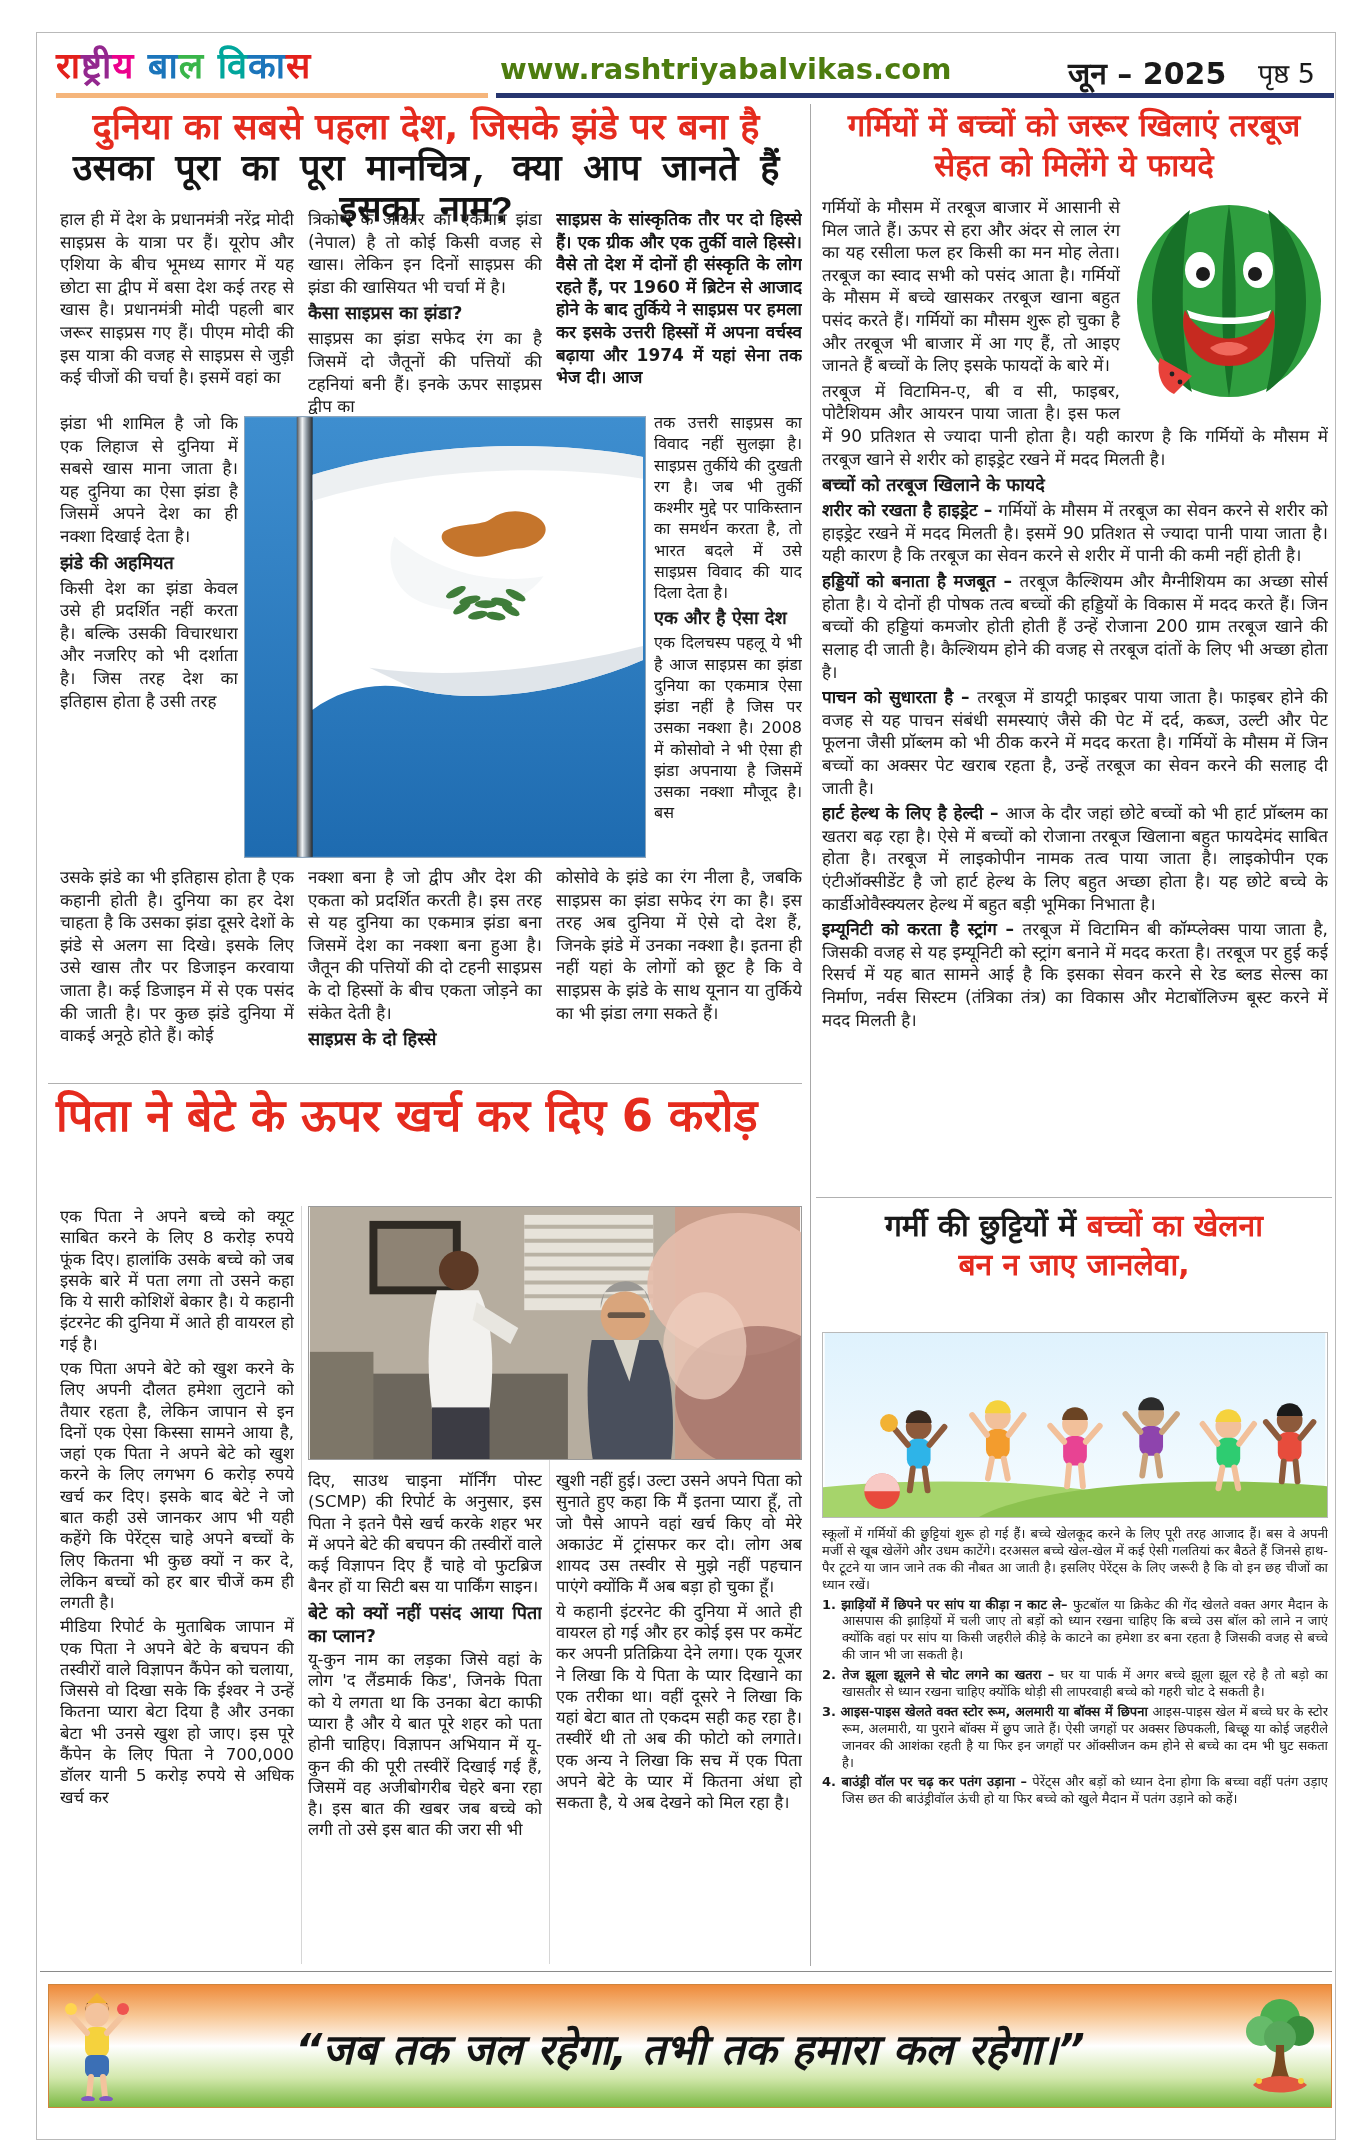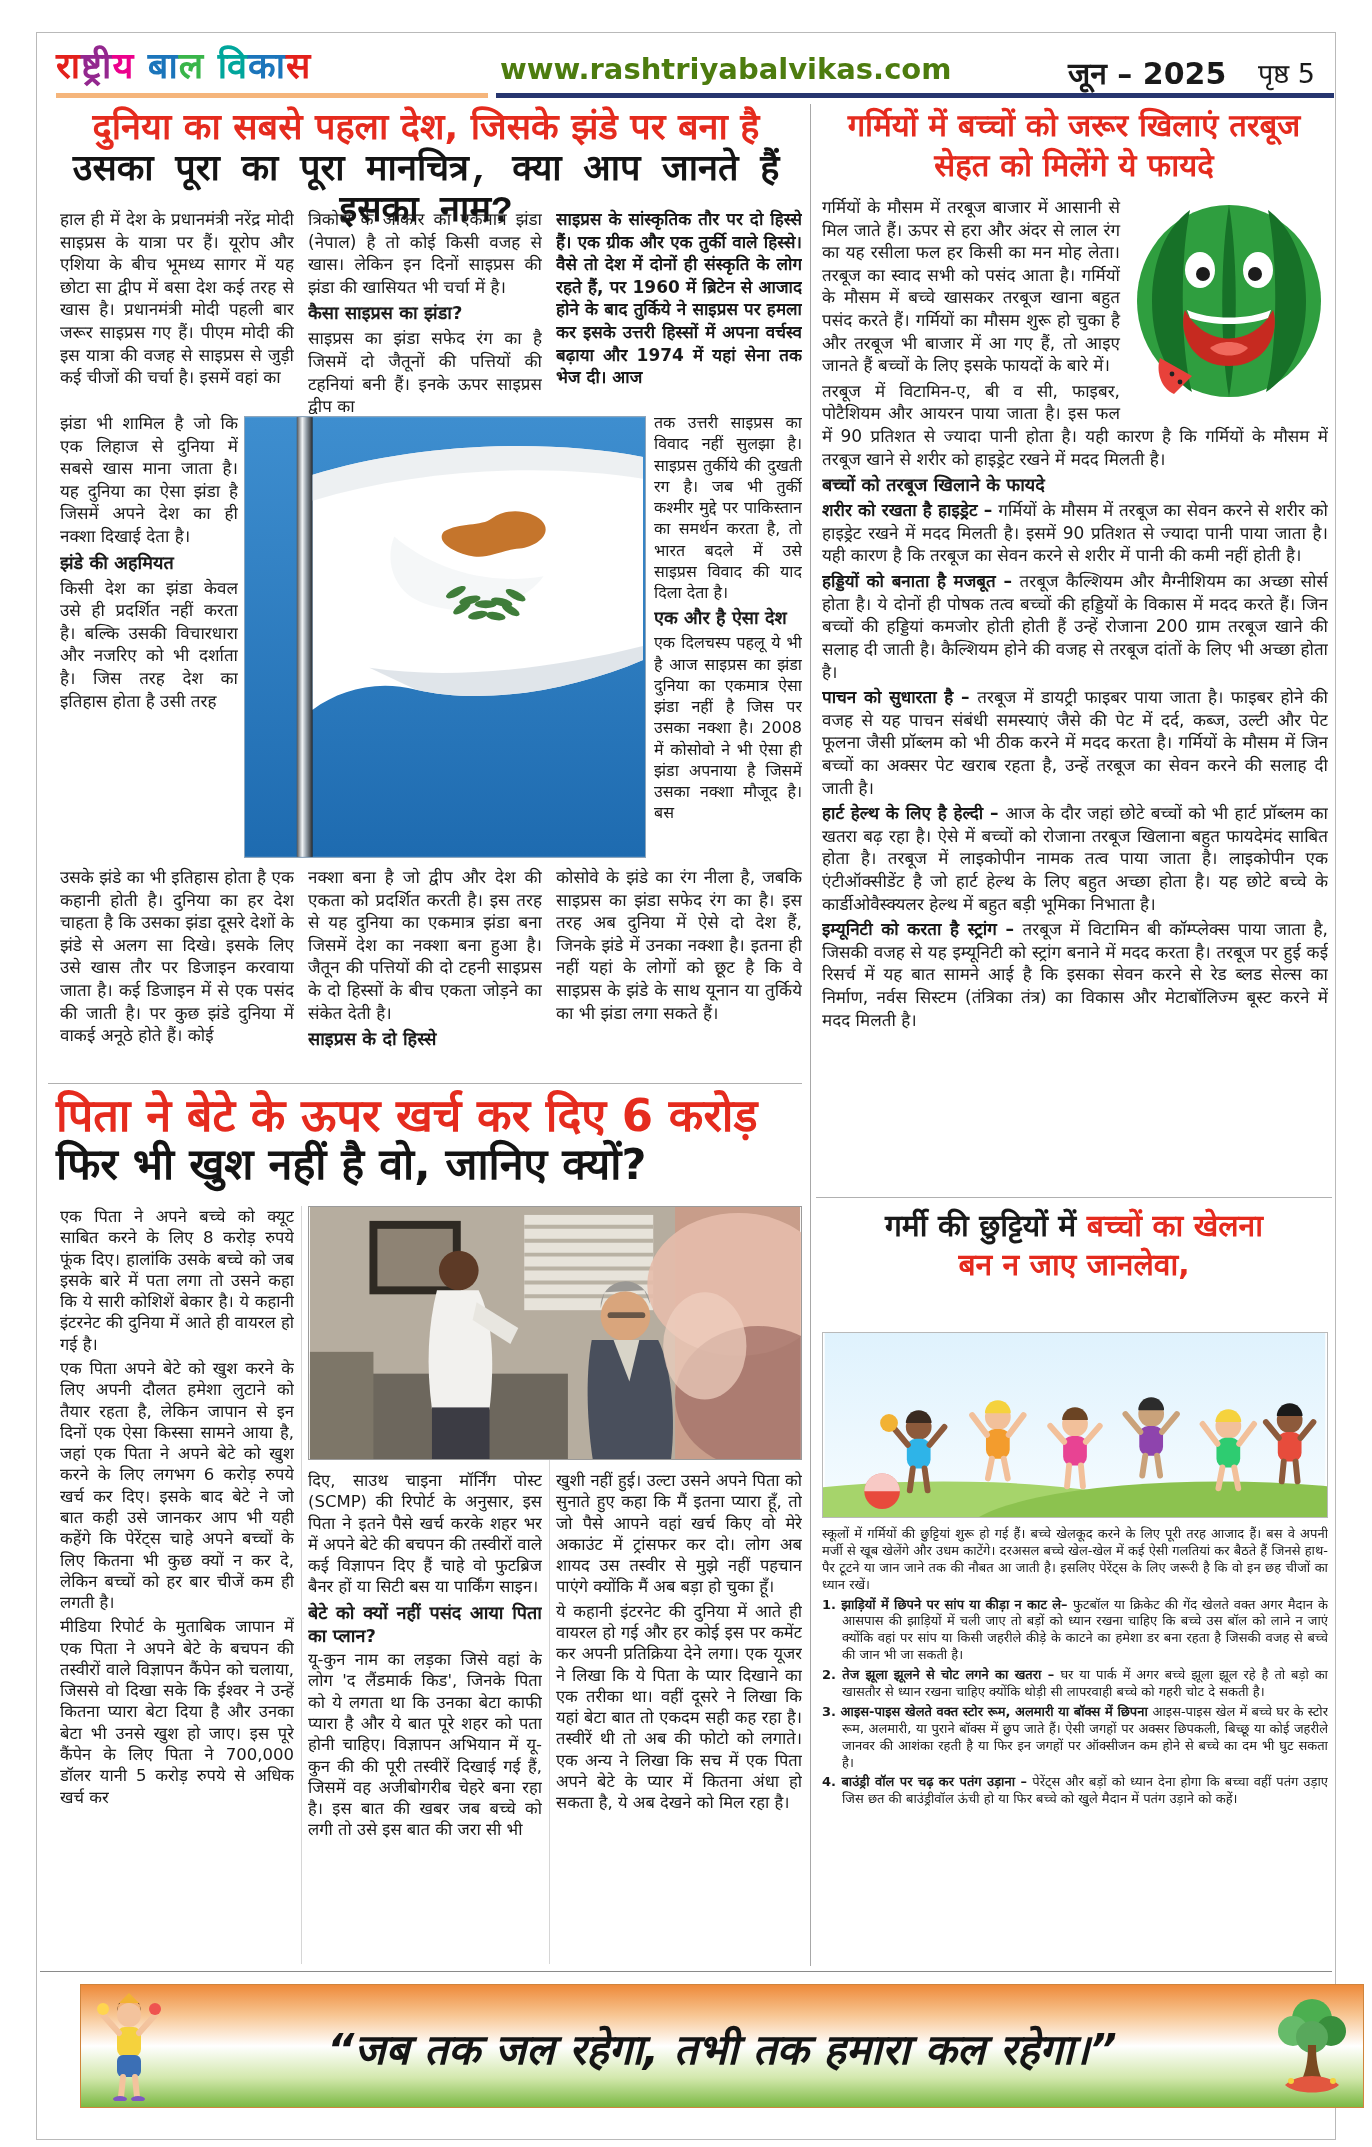--- a/index.html
+++ b/index.html
@@ -64,21 +64,21 @@
   .photo svg { display: block; width: 100%; height: 100%; }
 
   .a4-illus { left: 822px; top: 1332px; width: 506px; height: 186px; border: 1px solid #b9b9b9; }
   .a4-illus svg { display: block; width: 100%; height: 100%; }
   .a4-body { left: 822px; top: 1526px; width: 506px; height: 442px; font-size: 13px; line-height: 1.3; }
   .a4-body .num-item { padding-left: 20px; text-indent: -20px; }
 
   
   .banner { left: 48px; top: 1984px; width: 1284px; height: 124px;
     background: linear-gradient(180deg, #ee8a3a 0%, #f7c490 24%, #ffffff 50%, #d3e8ad 76%, #7cb944 100%);
-    border: 1px solid #d0843c; margin-left: 32px; }
+    border: 1px solid #d0843c; }
   .banner-quote { position: absolute; left: 110px; right: 110px; top: 0; height: 124px;
     display: flex; align-items: center; justify-content: center;
     font-size: 42px; font-weight: bold; font-style: italic; color: #141414; }
   .banner-art { position: absolute; top: 8px; }
   .banner-art svg { display: block; }
   .banner-kid { left: 12px; }
   .banner-tree { right: 8px; }
 </style>
 </head>
 <body>
@@ -189,21 +189,20 @@
         <path d="M57,112 C80,122 118,122 141,112 L138,120 C115,128 83,128 60,120 Z" fill="#ffffff"></path>
         <path d="M30,160 L62,178 L44,196 C30,190 26,172 30,160 Z" fill="#e8413a"></path>
         <circle cx="42" cy="176" r="2.4" fill="#222"></circle>
         <circle cx="50" cy="184" r="2.4" fill="#222"></circle>
       </svg>
     </span>
     <span><p>गर्मियों के मौसम में तरबूज बाजार में आसानी से मिल जाते हैं। ऊपर से हरा और अंदर से लाल रंग का यह रसीला फल हर किसी का मन मोह लेता। तरबूज का स्वाद सभी को पसंद आता है। गर्मियों के मौसम में बच्चे खासकर तरबूज खाना बहुत पसंद करते हैं। गर्मियों का मौसम शुरू हो चुका है और तरबूज भी बाजार में आ गए हैं, तो आइए जानते हैं बच्चों के लिए इसके फायदों के बारे में।</p><p>तरबूज में विटामिन-ए, बी व सी, फाइबर, पोटैशियम और आयरन पाया जाता है। इस फल में 90 प्रतिशत से ज्यादा पानी होता है। यही कारण है कि गर्मियों के मौसम में तरबूज खाने से शरीर को हाइड्रेट रखने में मदद मिलती है।</p><h4>बच्चों को तरबूज खिलाने के फायदे</h4><p><b>शरीर को रखता है हाइड्रेट – </b>गर्मियों के मौसम में तरबूज का सेवन करने से शरीर को हाइड्रेट रखने में मदद मिलती है। इसमें 90 प्रतिशत से ज्यादा पानी पाया जाता है। यही कारण है कि तरबूज का सेवन करने से शरीर में पानी की कमी नहीं होती है।</p><p><b>हड्डियों को बनाता है मजबूत – </b>तरबूज कैल्शियम और मैग्नीशियम का अच्छा सोर्स होता है। ये दोनों ही पोषक तत्व बच्चों की हड्डियों के विकास में मदद करते हैं। जिन बच्चों की हड्डियां कमजोर होती होती हैं उन्हें रोजाना 200 ग्राम तरबूज खाने की सलाह दी जाती है। कैल्शियम होने की वजह से तरबूज दांतों के लिए भी अच्छा होता है।</p><p><b>पाचन को सुधारता है – </b>तरबूज में डायट्री फाइबर पाया जाता है। फाइबर होने की वजह से यह पाचन संबंधी समस्याएं जैसे की पेट में दर्द, कब्ज, उल्टी और पेट फूलना जैसी प्रॉब्लम को भी ठीक करने में मदद करता है। गर्मियों के मौसम में जिन बच्चों का अक्सर पेट खराब रहता है, उन्हें तरबूज का सेवन करने की सलाह दी जाती है।</p><p><b>हार्ट हेल्थ के लिए है हेल्दी – </b>आज के दौर जहां छोटे बच्चों को भी हार्ट प्रॉब्लम का खतरा बढ़ रहा है। ऐसे में बच्चों को रोजाना तरबूज खिलाना बहुत फायदेमंद साबित होता है। तरबूज में लाइकोपीन नामक तत्व पाया जाता है। लाइकोपीन एक एंटीऑक्सीडेंट है जो हार्ट हेल्थ के लिए बहुत अच्छा होता है। यह छोटे बच्चे के कार्डीओवैस्क्यलर हेल्थ में बहुत बड़ी भूमिका निभाता है।</p><p><b>इम्यूनिटी को करता है स्ट्रांग – </b>तरबूज में विटामिन बी कॉम्प्लेक्स पाया जाता है, जिसकी वजह से यह इम्यूनिटी को स्ट्रांग बनाने में मदद करता है। तरबूज पर हुई कई रिसर्च में यह बात सामने आई है कि इसका सेवन करने से रेड ब्लड सेल्स का निर्माण, नर्वस सिस्टम (तंत्रिका तंत्र) का विकास और मेटाबॉलिज्म बूस्ट करने में मदद मिलती है।</p></span>
   </div>
 
   <div class="abs hl red a3-head-red">पिता ने बेटे के ऊपर खर्च कर दिए 6 करोड़</div>
-  <div class="abs hl a3-head-black">फिर भी खुश नहीं है वो, जानिए क्यों?</div>
 
   <div class="abs col a3col a3c1">
       <p>एक पिता ने अपने बच्चे को क्यूट साबित करने के लिए 8 करोड़ रुपये फूंक दिए। हालांकि उसके बच्चे को जब इसके बारे में पता लगा तो उसने कहा कि ये सारी कोशिशें बेकार है। ये कहानी इंटरनेट की दुनिया में आते ही वायरल हो गई है।</p>
       <p>एक पिता अपने बेटे को खुश करने के लिए अपनी दौलत हमेशा लुटाने को तैयार रहता है, लेकिन जापान से इन दिनों एक ऐसा किस्सा सामने आया है, जहां एक पिता ने अपने बेटे को खुश करने के लिए लगभग 6 करोड़ रुपये खर्च कर दिए। इसके बाद बेटे ने जो बात कही उसे जानकर आप भी यही कहेंगे कि पेरेंट्स चाहे अपने बच्चों के लिए कितना भी कुछ क्यों न कर दे, लेकिन बच्चों को हर बार चीजें कम ही लगती है।</p>
       <p>मीडिया रिपोर्ट के मुताबिक जापान में एक पिता ने अपने बेटे के बचपन की तस्वीरों वाले विज्ञापन कैंपेन को चलाया, जिससे वो दिखा सके कि ईश्वर ने उन्हें कितना प्यारा बेटा दिया है और उनका बेटा भी उनसे खुश हो जाए। इस पूरे कैंपेन के लिए पिता ने 700,000 डॉलर यानी 5 करोड़ रुपये से अधिक खर्च कर</p>
     </div>
   <div class="abs col a3col a3c2">
       <p>दिए, साउथ चाइना मॉर्निंग पोस्ट (SCMP) की रिपोर्ट के अनुसार, इस पिता ने इतने पैसे खर्च करके शहर भर में अपने बेटे की बचपन की तस्वीरों वाले कई विज्ञापन दिए हैं चाहे वो फुटब्रिज बैनर हों या सिटी बस या पार्किंग साइन।</p>
       <h4>बेटे को क्यों नहीं पसंद आया पिता का प्लान?</h4>
       <p>यू-कुन नाम का लड़का जिसे वहां के लोग 'द लैंडमार्क किड', जिनके पिता को ये लगता था कि उनका बेटा काफी प्यारा है और ये बात पूरे शहर को पता होनी चाहिए। विज्ञापन अभियान में यू-कुन की की पूरी तस्वीरें दिखाई गई हैं, जिसमें वह अजीबोगरीब चेहरे बना रहा है। इस बात की खबर जब बच्चे को लगी तो उसे इस बात की जरा सी भी</p>

